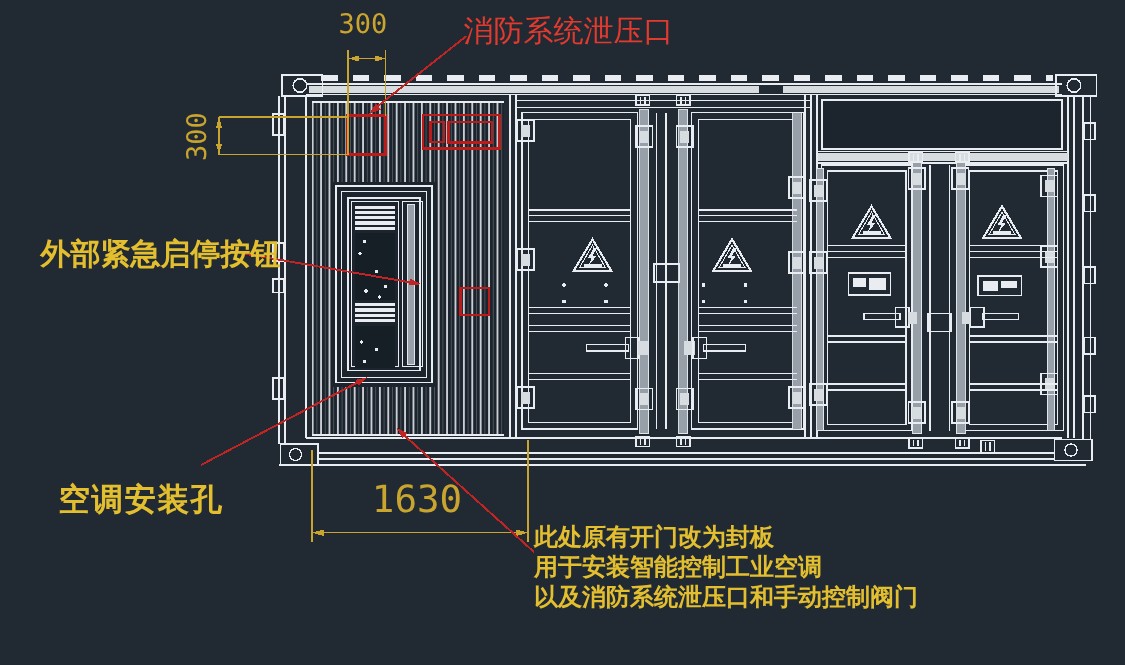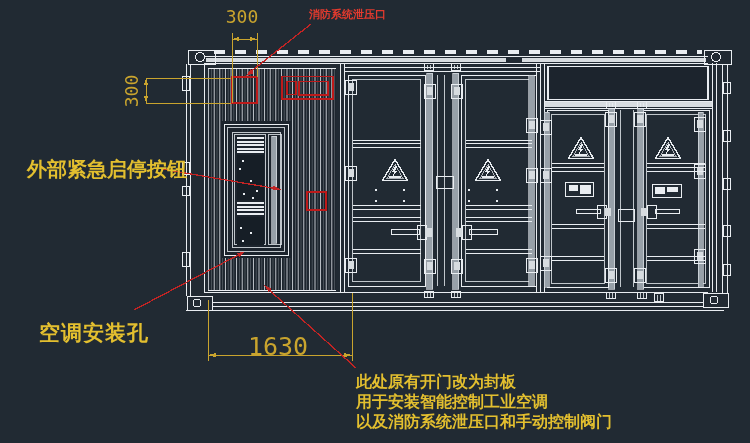--- a/index.html
+++ b/index.html
@@ -25,26 +25,26 @@
   .rl{stroke:var(--red-line);fill:none;stroke-width:1.3;}
   .rf{fill:var(--red-line);stroke:none;}
   .y{stroke:var(--gold);fill:none;stroke-width:1;}
   .yf{fill:var(--gold);stroke:none;}
   
   .txt{position:absolute;white-space:nowrap;}
   .dim{color:var(--gold);font-family:"DejaVu Sans Mono",monospace;font-weight:400;}
   .dim-top{left:218px;top:6px;width:48px;text-align:center;font-size:18px;}
   .dim-left{left:102px;top:80px;width:60px;height:22px;text-align:center;font-size:18px;
             transform:rotate(-90deg);transform-origin:center;}
-  .dim-bottom{left:228px;top:318px;width:100px;text-align:center;font-size:25px;margin-top:14px;}
+  .dim-bottom{left:228px;top:318px;width:100px;text-align:center;font-size:25px;}
   .lbl{font-weight:bold;color:var(--gold-text);}
-  .lbl-relief{left:309px;top:7px;font-size:11px;color:var(--red-text);font-weight:bold;}
+  .lbl-relief{left:309px;top:7px;font-size:20px;color:var(--red-text);font-weight:normal;}
   .lbl-emcentered{left:27px;top:156px;font-size:16px;}
   .lbl-ac{left:39px;top:319px;font-size:21px;letter-spacing:1px;}
-  .note{left:356px;top:372px;font-size:16px;font-weight:bold;color:var(--gold-text);line-height:20px;}
+  .note{left:356px;top:348px;font-size:16px;font-weight:bold;color:var(--gold-text);line-height:20px;}
 </style>
 </head>
 <body>
 
 <div class="stage">
 
 <svg width="750" height="443" viewBox="0 0 750 443" shape-rendering="crispEdges">
   <defs>
     <pattern id="corr" width="5.6" height="8" patternUnits="userSpaceOnUse">
       <rect width="5.6" height="8" fill="var(--panel)"></rect>

